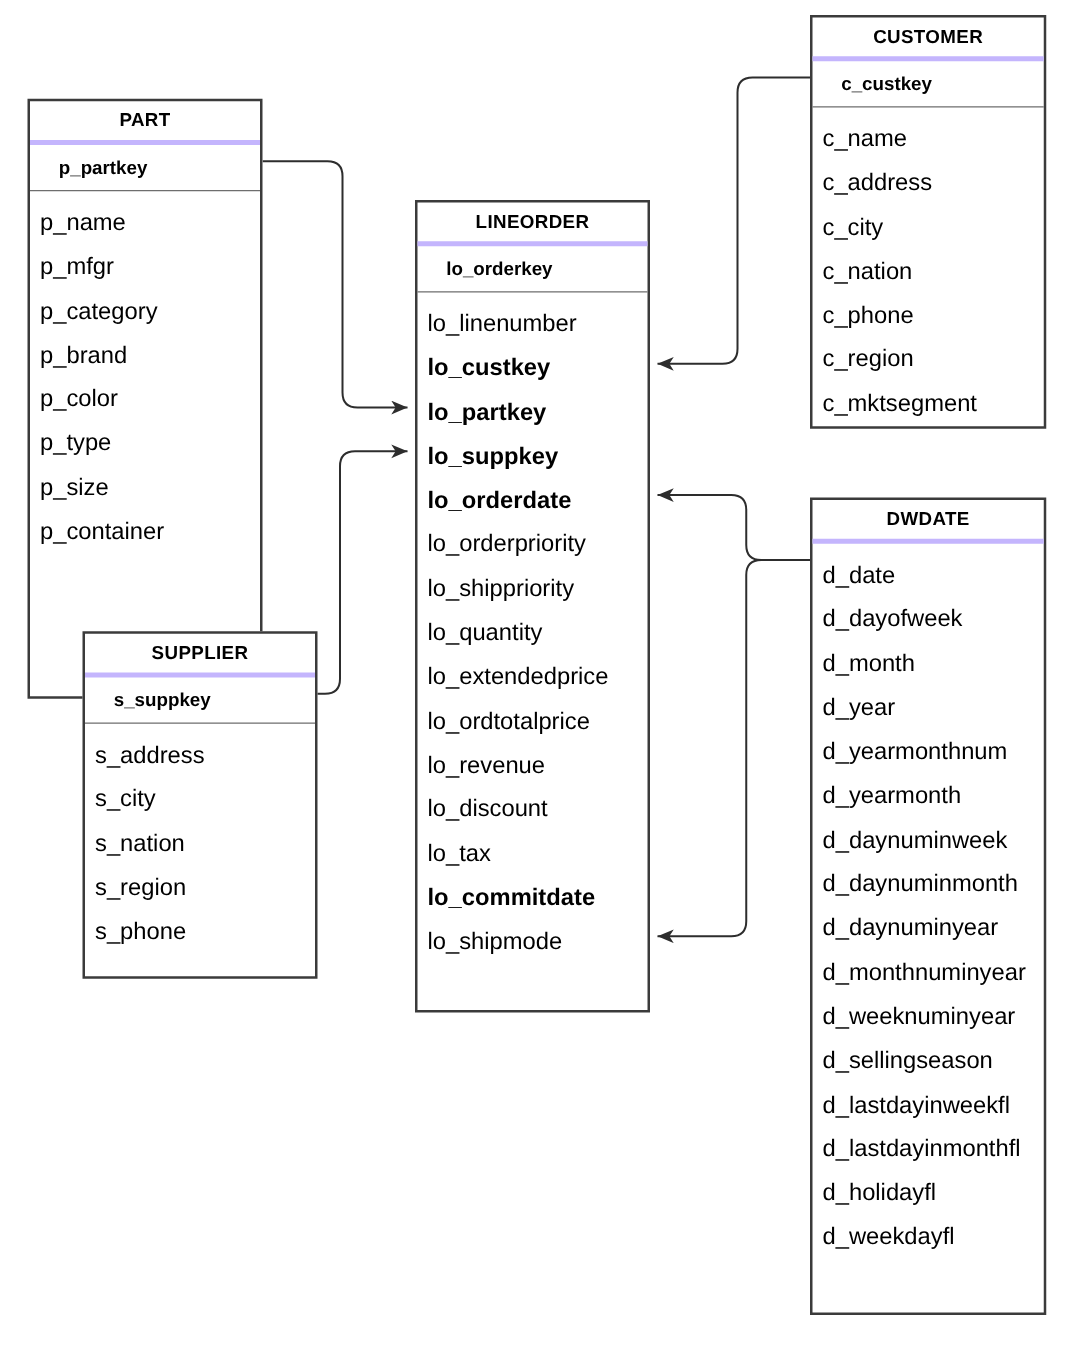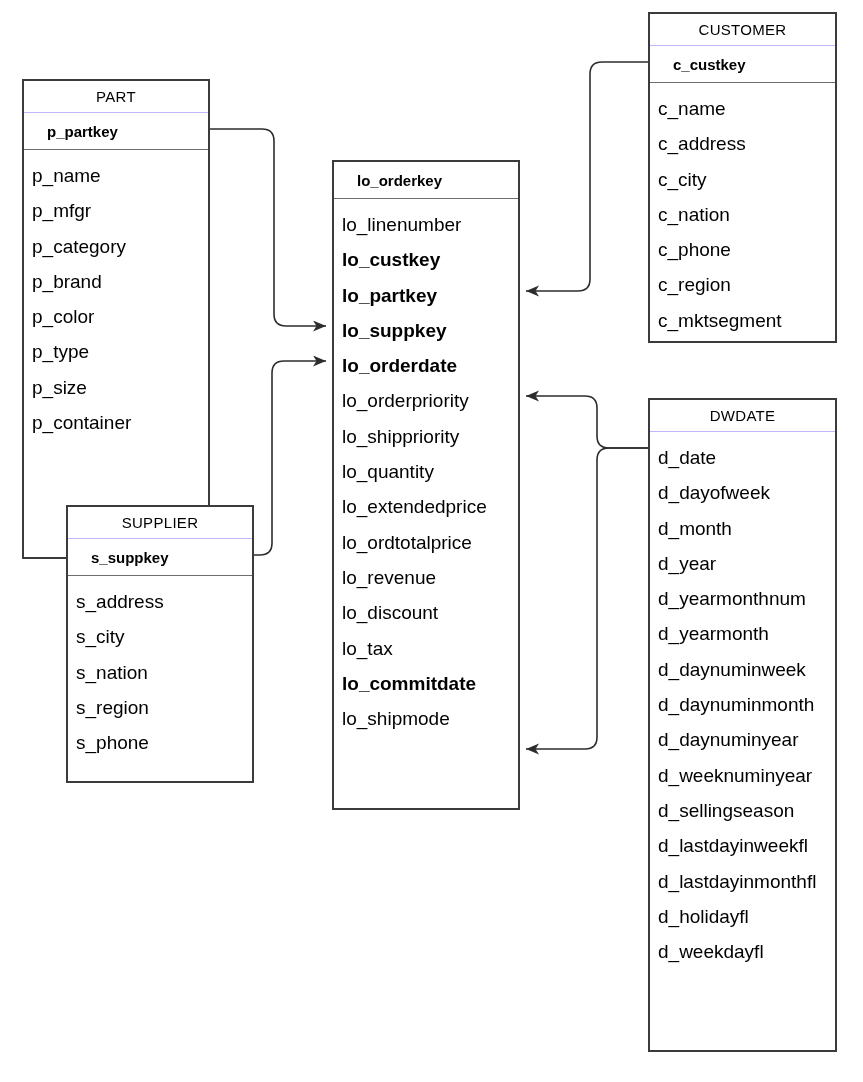--- a/index.html
+++ b/index.html
@@ -1,21 +1,21 @@
 <!DOCTYPE html>
 <html><head>
 <meta charset="utf-8">
 <style>
   html,body{margin:0;padding:0;background:#ffffff;}
   body{width:863px;height:1082px;font-family:"Liberation Sans",sans-serif;color:#000000;}
   .canvas{position:relative;width:863px;height:1082px;background:#ffffff;overflow:hidden;}
   .connectors{position:absolute;left:0;top:0;width:863px;height:1082px;pointer-events:none;}
   .er-table{position:absolute;background:#ffffff;border:2px solid #3b3b3b;box-sizing:border-box;display:flex;flex-direction:column;}
   .t-header{height:31px;flex:0 0 31px;display:flex;align-items:center;justify-content:center;
-            font-size:15px;font-weight:normal;border-bottom:1px solid #c4b5fd;letter-spacing:.3px;}
+            font-size:15px;font-weight:bold;border-bottom:4px solid #c4b5fd;letter-spacing:.3px;}
   .t-key{height:37px;flex:0 0 37px;display:flex;align-items:center;font-size:15px;font-weight:bold;
          padding-left:23px;border-bottom:1px solid #6e6e6e;box-sizing:border-box;}
   .t-body{flex:1 1 auto;padding-top:8px;overflow:hidden;}
   .t-field{height:35.3px;line-height:35.3px;font-size:19px;padding-left:8px;white-space:nowrap;}
   .t-field.bold{font-weight:bold;}
   #table-part      {left:22px;  top:79px;  width:188px; height:480px;}
   #table-supplier  {left:22px;  top:505px; width:188px; height:278px;margin-left:44px;}
   #table-lineorder {left:332px; top:160px; width:188px; height:650px;}
   #table-customer  {left:648px; top:12px;  width:189px; height:331px;}
   #table-dwdate    {left:648px; top:398px; width:189px; height:654px;}
@@ -58,20 +58,21 @@
       <div class="t-key">s_suppkey</div>
       <div class="t-body">
         <div class="t-field">s_address</div>
         <div class="t-field">s_city</div>
         <div class="t-field">s_nation</div>
         <div class="t-field">s_region</div>
         <div class="t-field">s_phone</div>
       </div>
     </div>
   <div class="er-table" id="table-lineorder">
+      <div class="t-header">LINEORDER</div>
       <div class="t-key">lo_orderkey</div>
       <div class="t-body">
         <div class="t-field">lo_linenumber</div>
         <div class="t-field bold">lo_custkey</div>
         <div class="t-field bold">lo_partkey</div>
         <div class="t-field bold">lo_suppkey</div>
         <div class="t-field bold">lo_orderdate</div>
         <div class="t-field">lo_orderpriority</div>
         <div class="t-field">lo_shippriority</div>
         <div class="t-field">lo_quantity</div>
@@ -102,20 +103,21 @@
       <div class="t-body">
         <div class="t-field">d_date</div>
         <div class="t-field">d_dayofweek</div>
         <div class="t-field">d_month</div>
         <div class="t-field">d_year</div>
         <div class="t-field">d_yearmonthnum</div>
         <div class="t-field">d_yearmonth</div>
         <div class="t-field">d_daynuminweek</div>
         <div class="t-field">d_daynuminmonth</div>
         <div class="t-field">d_daynuminyear</div>
+        <div class="t-field">d_monthnuminyear</div>
         <div class="t-field">d_weeknuminyear</div>
         <div class="t-field">d_sellingseason</div>
         <div class="t-field">d_lastdayinweekfl</div>
         <div class="t-field">d_lastdayinmonthfl</div>
         <div class="t-field">d_holidayfl</div>
         <div class="t-field">d_weekdayfl</div>
       </div>
     </div>
 
 </div>

